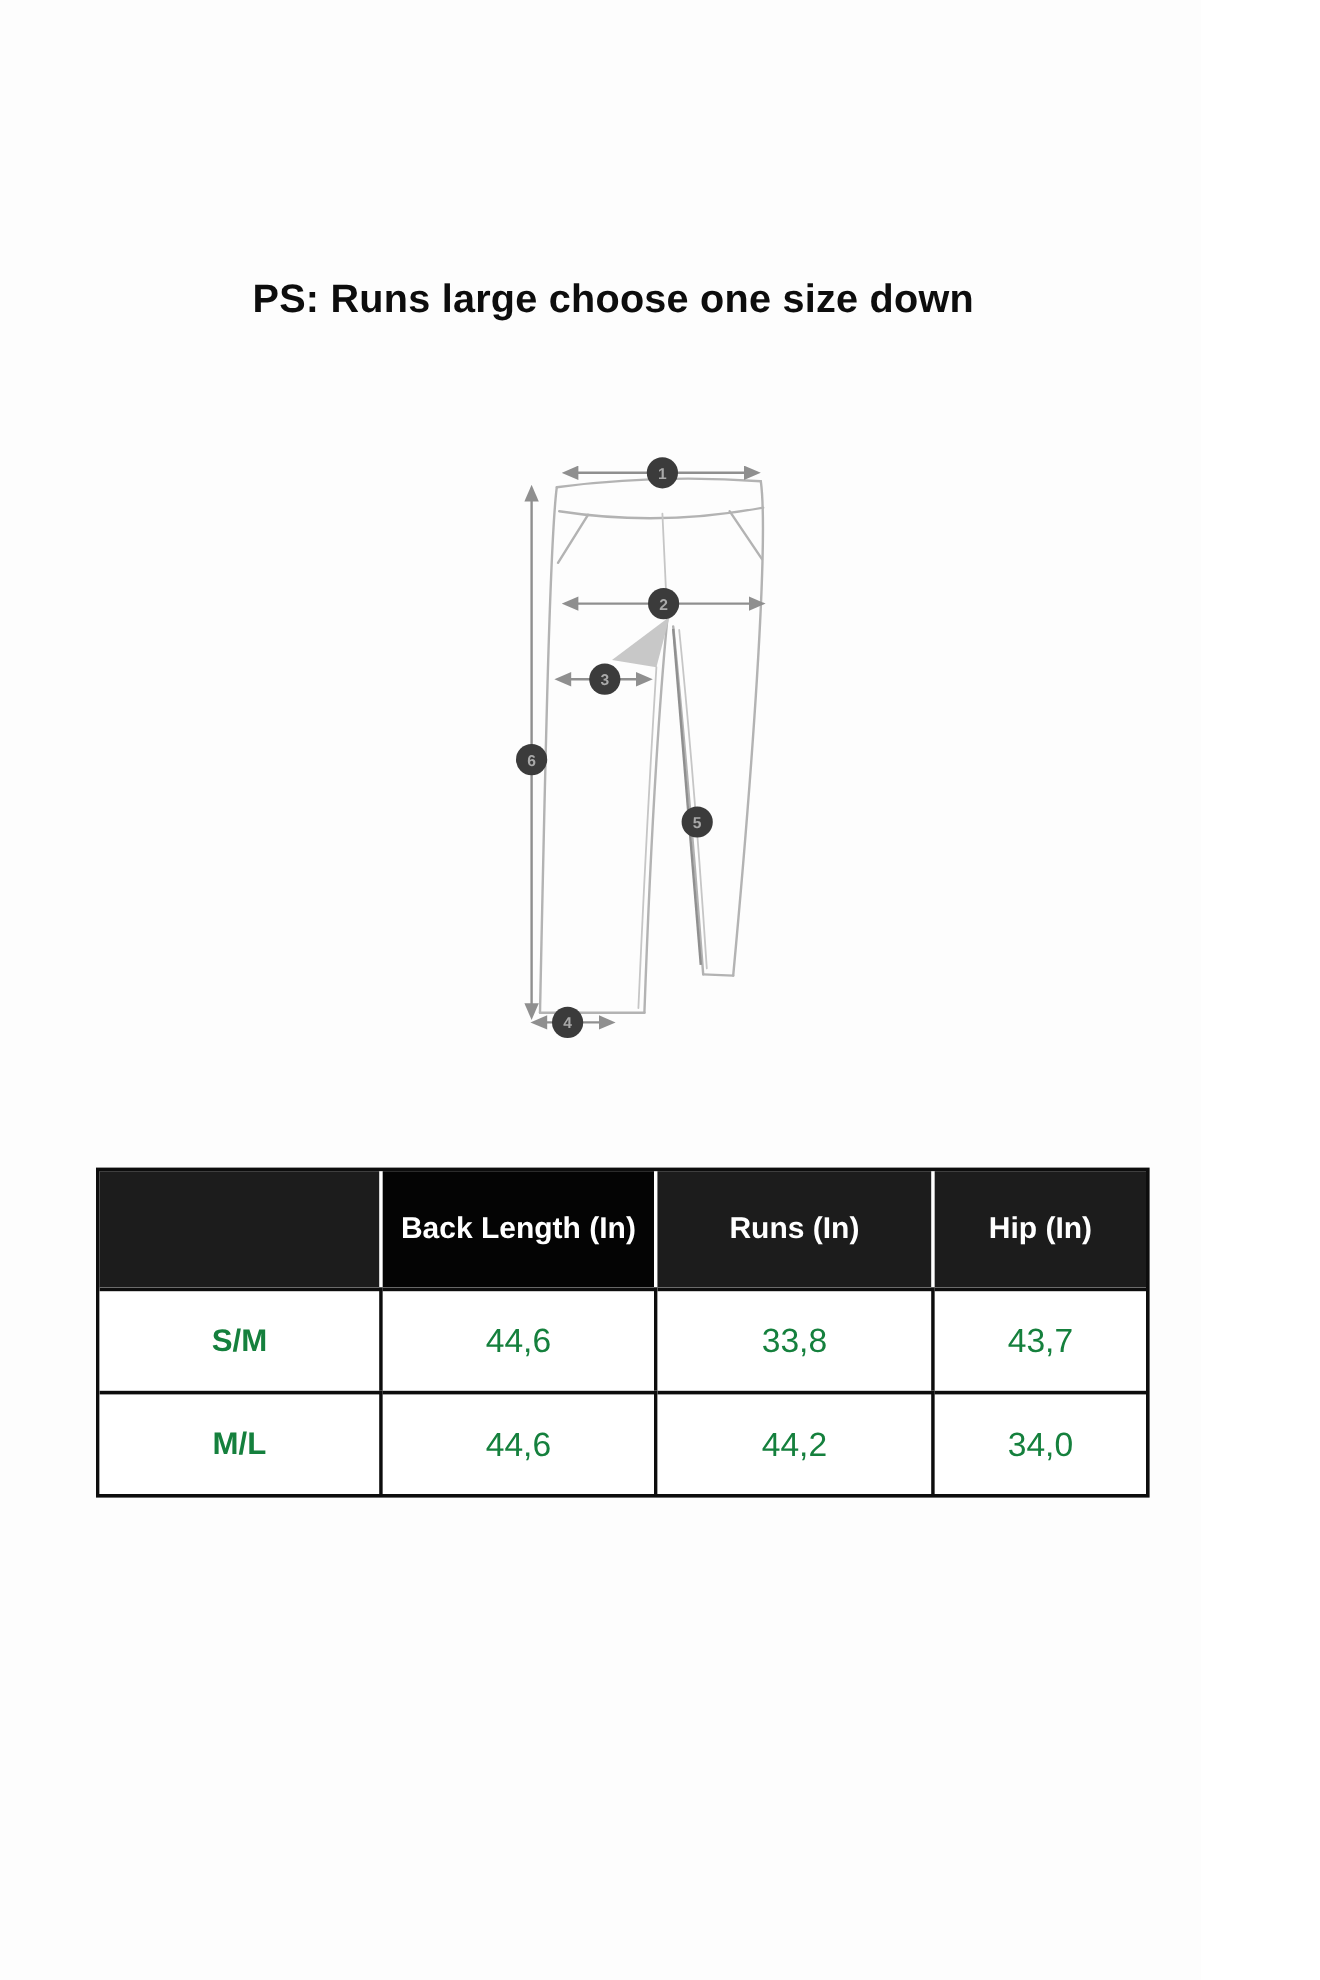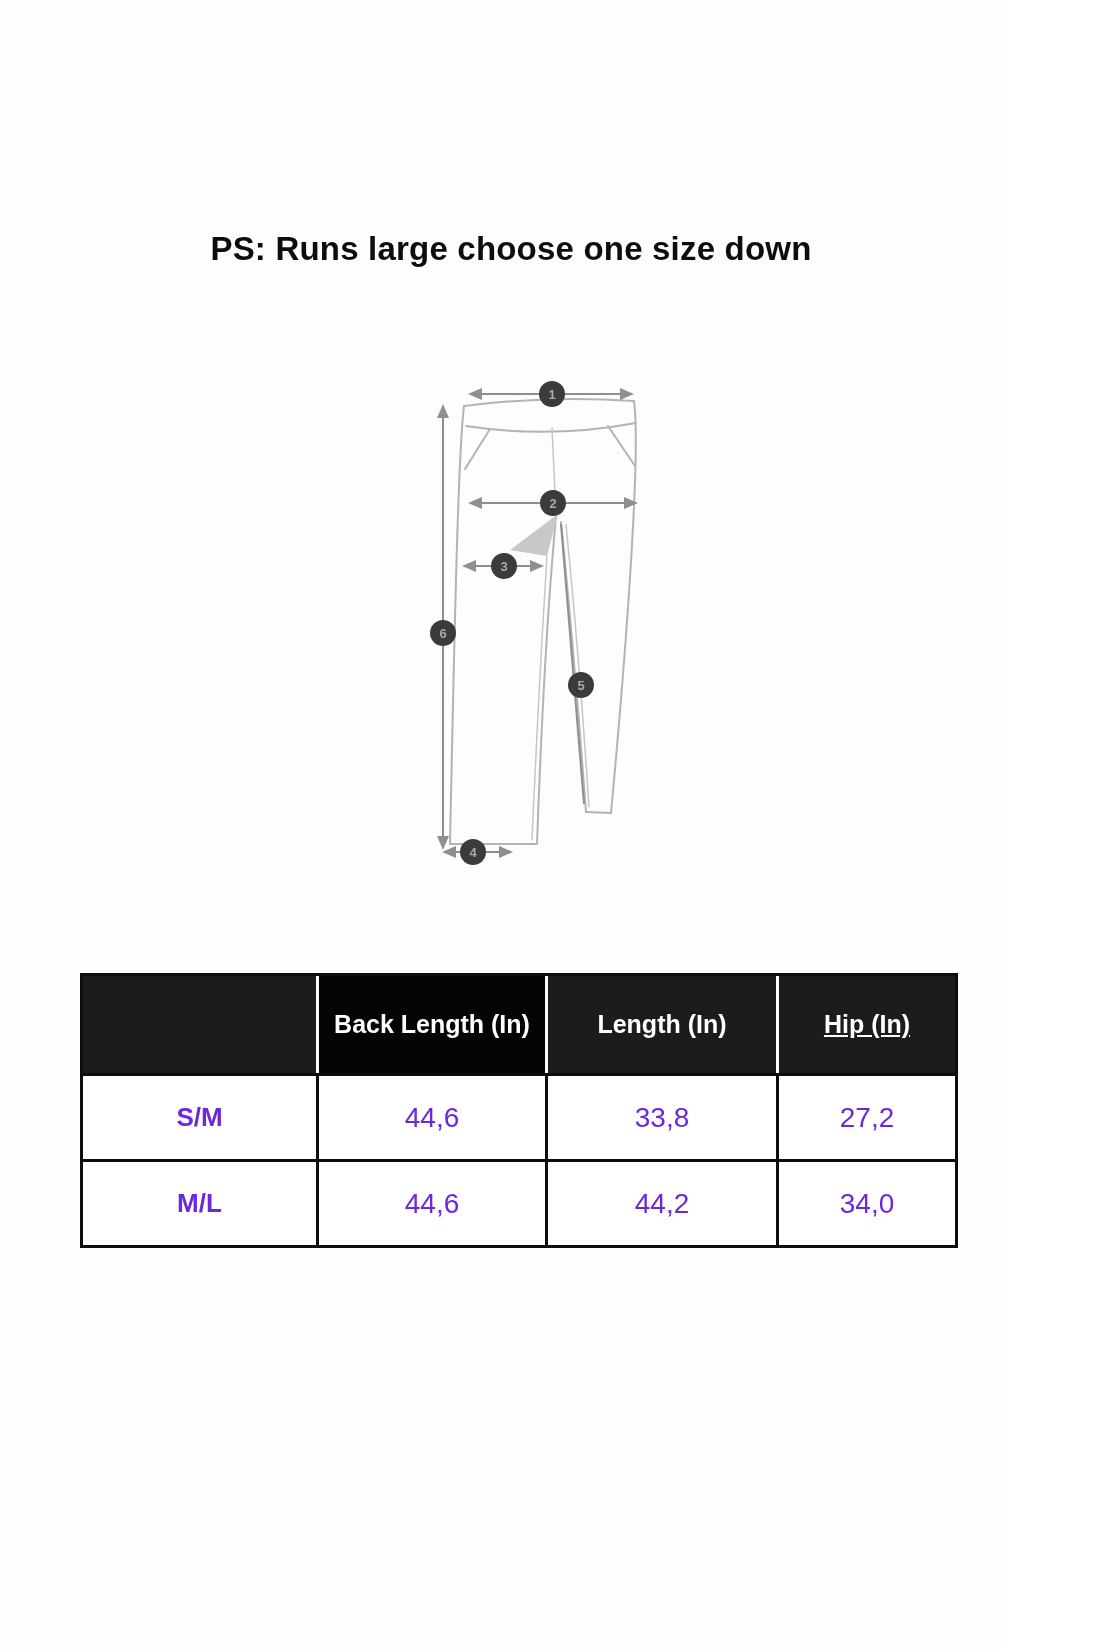--- a/index.html
+++ b/index.html
@@ -43,25 +43,25 @@
     background:#1c1c1c;
     color:#ffffff;
     font-size:25px;
     font-weight:700;
     text-align:center;
     vertical-align:middle;
     border-right:3px solid #ffffff;
     padding:0;
   }
   .size-table th.dark{background:#040404;}
-  .size-table th:last-child{border-right:none;text-decoration:underline;}
+  .size-table th:last-child{border-right:none;}
   .size-table td{
     height:83px;
     background:#ffffff;
-    color:#6d28d9;
+    color:#15803d;
     font-size:28px;
     font-weight:400;
     text-align:center;
     vertical-align:middle;
     border-top:3px solid #0d0d0d;
     border-right:3px solid #0d0d0d;
     padding:0;
   }
   .size-table td:last-child{border-right:none;}
   .size-table td.size-cell{font-weight:700;font-size:26px;}
@@ -153,30 +153,30 @@
     <colgroup>
         <col class="c1">
         <col class="c2">
         <col class="c3">
         <col class="c4">
       </colgroup>
     <thead>
       <tr>
         <th></th>
         <th class="dark">Back Length (In)</th>
-        <th>Length (In)</th>
+        <th>Runs (In)</th>
         <th>Hip (In)</th>
       </tr>
     </thead>
     <tbody>
       <tr>
         <td class="size-cell">S/M</td>
         <td>44,6</td>
         <td>33,8</td>
-        <td>27,2</td>
+        <td>43,7</td>
       </tr>
       <tr>
         <td class="size-cell">M/L</td>
         <td>44,6</td>
         <td>44,2</td>
         <td>34,0</td>
       </tr>
     </tbody>
   </table>
 

